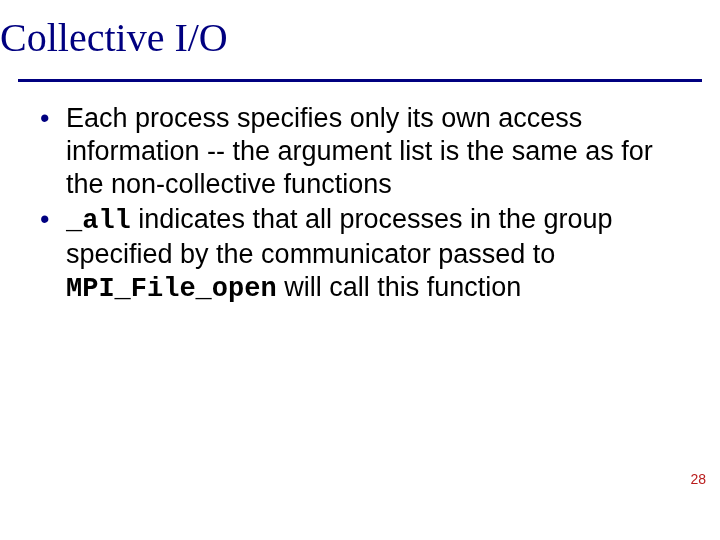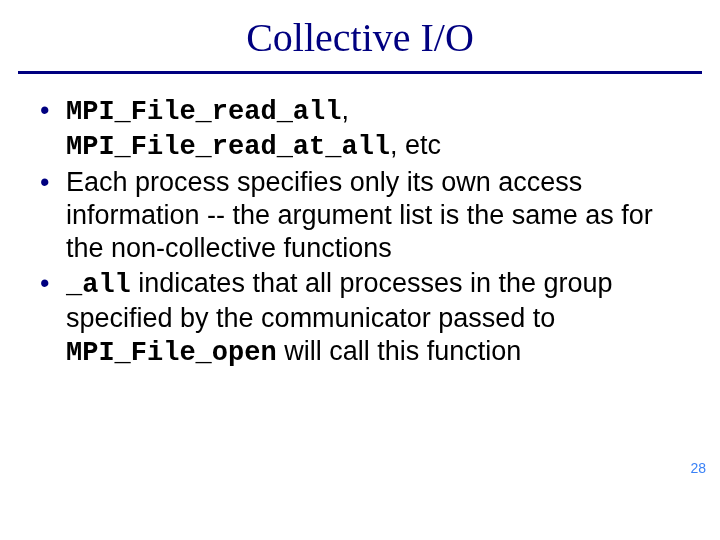--- a/index.html
+++ b/index.html
@@ -11,26 +11,25 @@
     font-family: Arial, Helvetica, sans-serif;
     overflow: hidden;
   }
   .slide {
     width: 720px;
     height: 540px;
     position: relative;
     box-sizing: border-box;
   }
   .title {
-    text-align: center;
     font-family: "Times New Roman", Times, serif;
     font-size: 40px;
     color: #000080;
     margin-top: 14px;
-    margin-bottom: 10px;
+    margin-bottom: 18px;
   }
   .rule {
     border: none;
     border-top: 3px solid #000080;
     margin: 0 18px 20px 18px;
   }
   .content {
     margin: 0 36px 0 36px;
   }
   ul.bullets {
@@ -55,39 +54,36 @@
     font-size: 27px;
     line-height: 1.22;
   }
   .code {
     font-family: "Courier New", Courier, monospace;
     font-weight: bold;
   }
   .pagenum {
     position: absolute;
     right: 14px;
-    bottom: 78px;
+    bottom: 67px;
     font-size: 14px;
-    color: #3b82f6;
+    color: #b91c1c;
   }
 </style>
 </head>
 <body>
 
 <div class="slide">
 
   <div class="title">Collective I/O</div>
   <hr class="rule">
 
   <div class="content">
     <ul class="bullets">
 
-      <li>
-        <span class="code">MPI_File_read_all</span><span>, </span><span class="code">MPI_File_read_at_all</span><span>, etc</span>
-      </li>
 
       <li>
         <span>Each process specifies only its own access information -- the argument list is the same as for the non-collective functions</span>
       </li>
 
       <li>
         <span class="code">_all</span><span> indicates that all processes in the group specified by the communicator passed to </span><span class="code">MPI_File_open</span><span> will call this function</span>
       </li>
 
     </ul>

